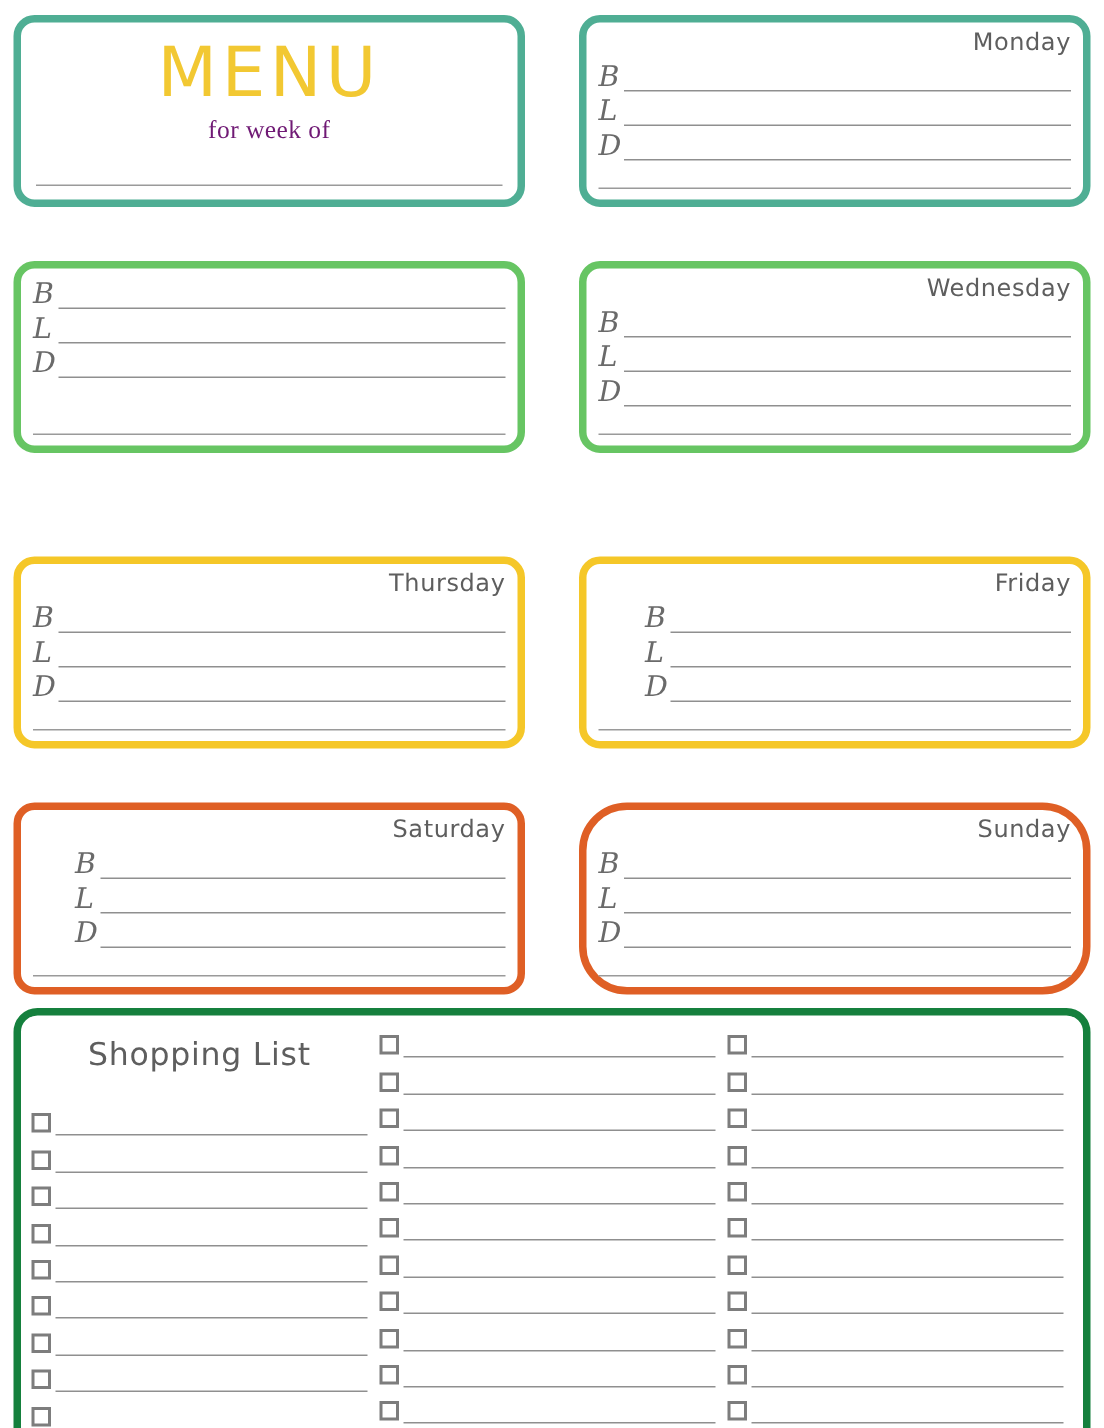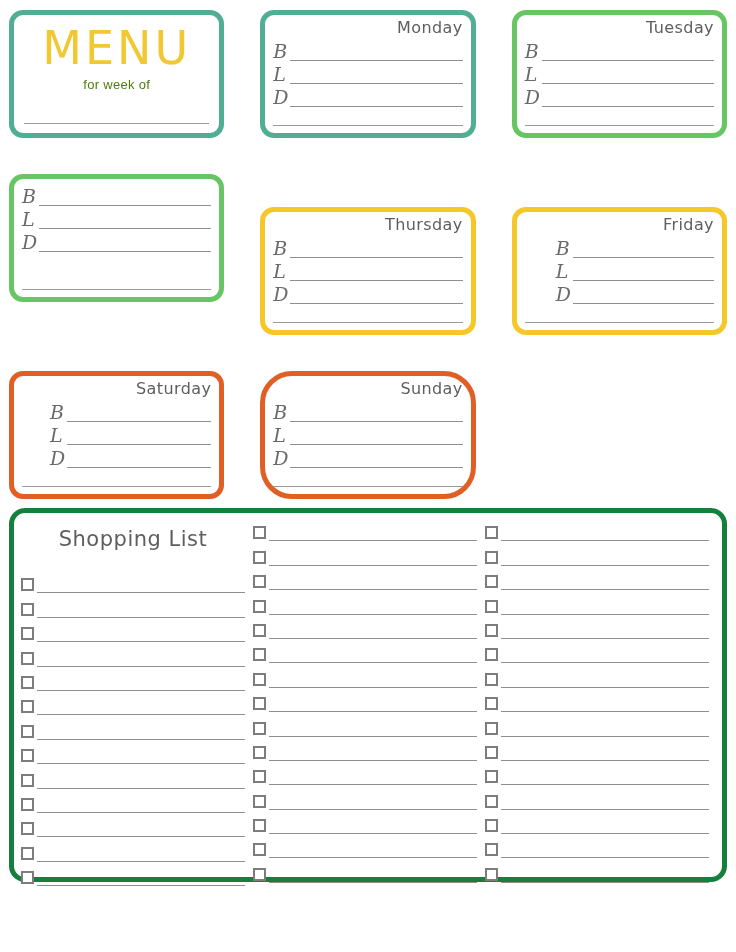--- a/index.html
+++ b/index.html
@@ -16,21 +16,21 @@
   .page {
     position: relative;
     width: 736px;
     height: 952px;
     padding: 10px 9px 5px 9px;
   }
 
   
   .cards-grid {
     display: grid;
-    grid-template-columns: 1fr 1fr 1fr;
+    grid-template-columns: 1fr 1fr;
     column-gap: 10px;
     row-gap: 9px;
     gap: 36px;
   }
 
   .card {
     position: relative;
     background: #ffffff;
     border: 5px solid #4bab93;
     border-radius: 14px;
@@ -55,23 +55,23 @@
   .menu-title {
     font-family: "DejaVu Sans", sans-serif;
     font-size: 46px;
     font-weight: 400;
     color: #f2c832;
     letter-spacing: 3px;
     line-height: 1;
   }
 
   .menu-subtitle {
-    font-family: Liberation Sans, sans-serif;
-    font-size: 13px;
-    color: #4d7c0f;
+    font-family: Liberation Serif, serif;
+    font-size: 17px;
+    color: #701a75;
     margin-top: 6px;
     letter-spacing: 0.3px;
   }
 
   .menu-line {
     position: absolute;
     left: 10px;
     right: 10px;
     bottom: 9px;
     border-bottom: 1px solid #9a9a9a;
@@ -199,38 +199,38 @@
             <span class="meal-line"></span>
           </div>
           <div class="meal-row">
             <span class="meal-label">D</span>
             <span class="meal-line"></span>
           </div>
         </div>
         <div class="card-bottom-line"></div>
       </div>
       <div class="card green" style="border-color: rgb(103, 197, 99);">
-        <div class="day-name">Tuesday</div>
         <div class="meal-rows">
           <div class="meal-row">
             <span class="meal-label">B</span>
             <span class="meal-line"></span>
           </div>
           <div class="meal-row">
             <span class="meal-label">L</span>
             <span class="meal-line"></span>
           </div>
           <div class="meal-row">
             <span class="meal-label">D</span>
             <span class="meal-line"></span>
           </div>
         </div>
         <div class="card-bottom-line"></div>
       </div>
       <div class="card green" style="border-color: rgb(103, 197, 99);">
+        <div class="day-name">Wednesday</div>
         <div class="meal-rows">
           <div class="meal-row">
             <span class="meal-label">B</span>
             <span class="meal-line"></span>
           </div>
           <div class="meal-row">
             <span class="meal-label">L</span>
             <span class="meal-line"></span>
           </div>
           <div class="meal-row">

